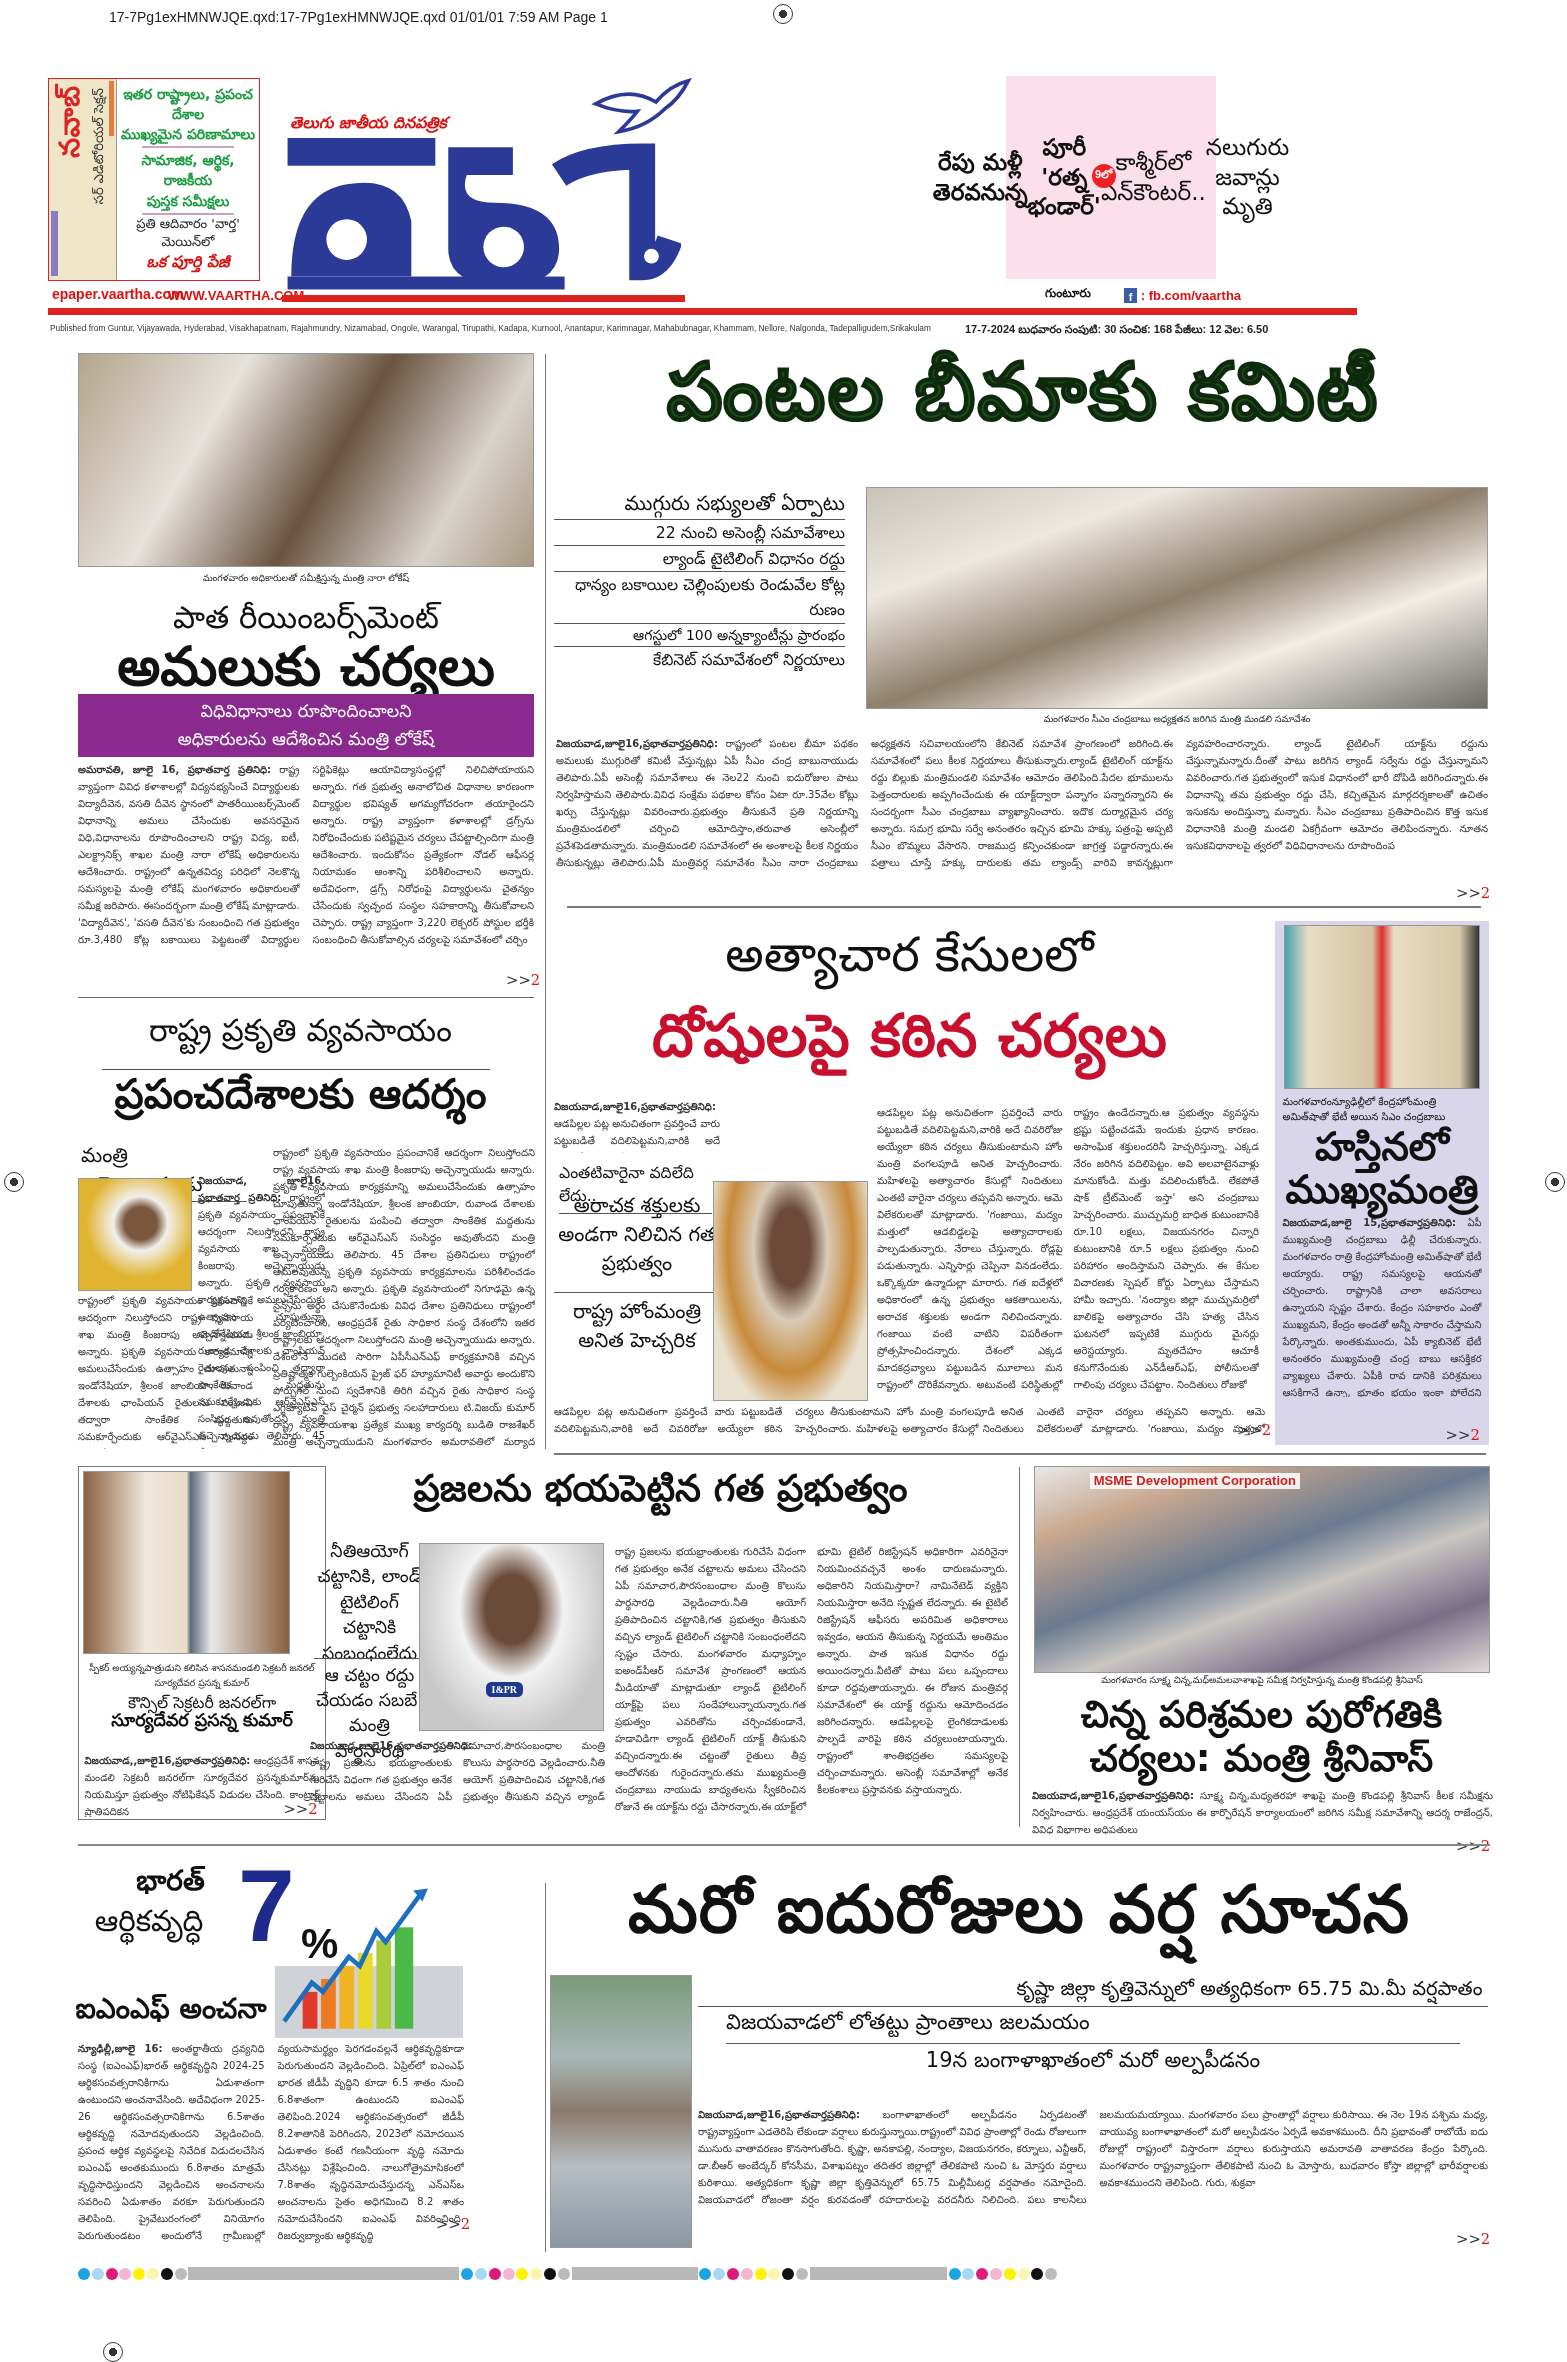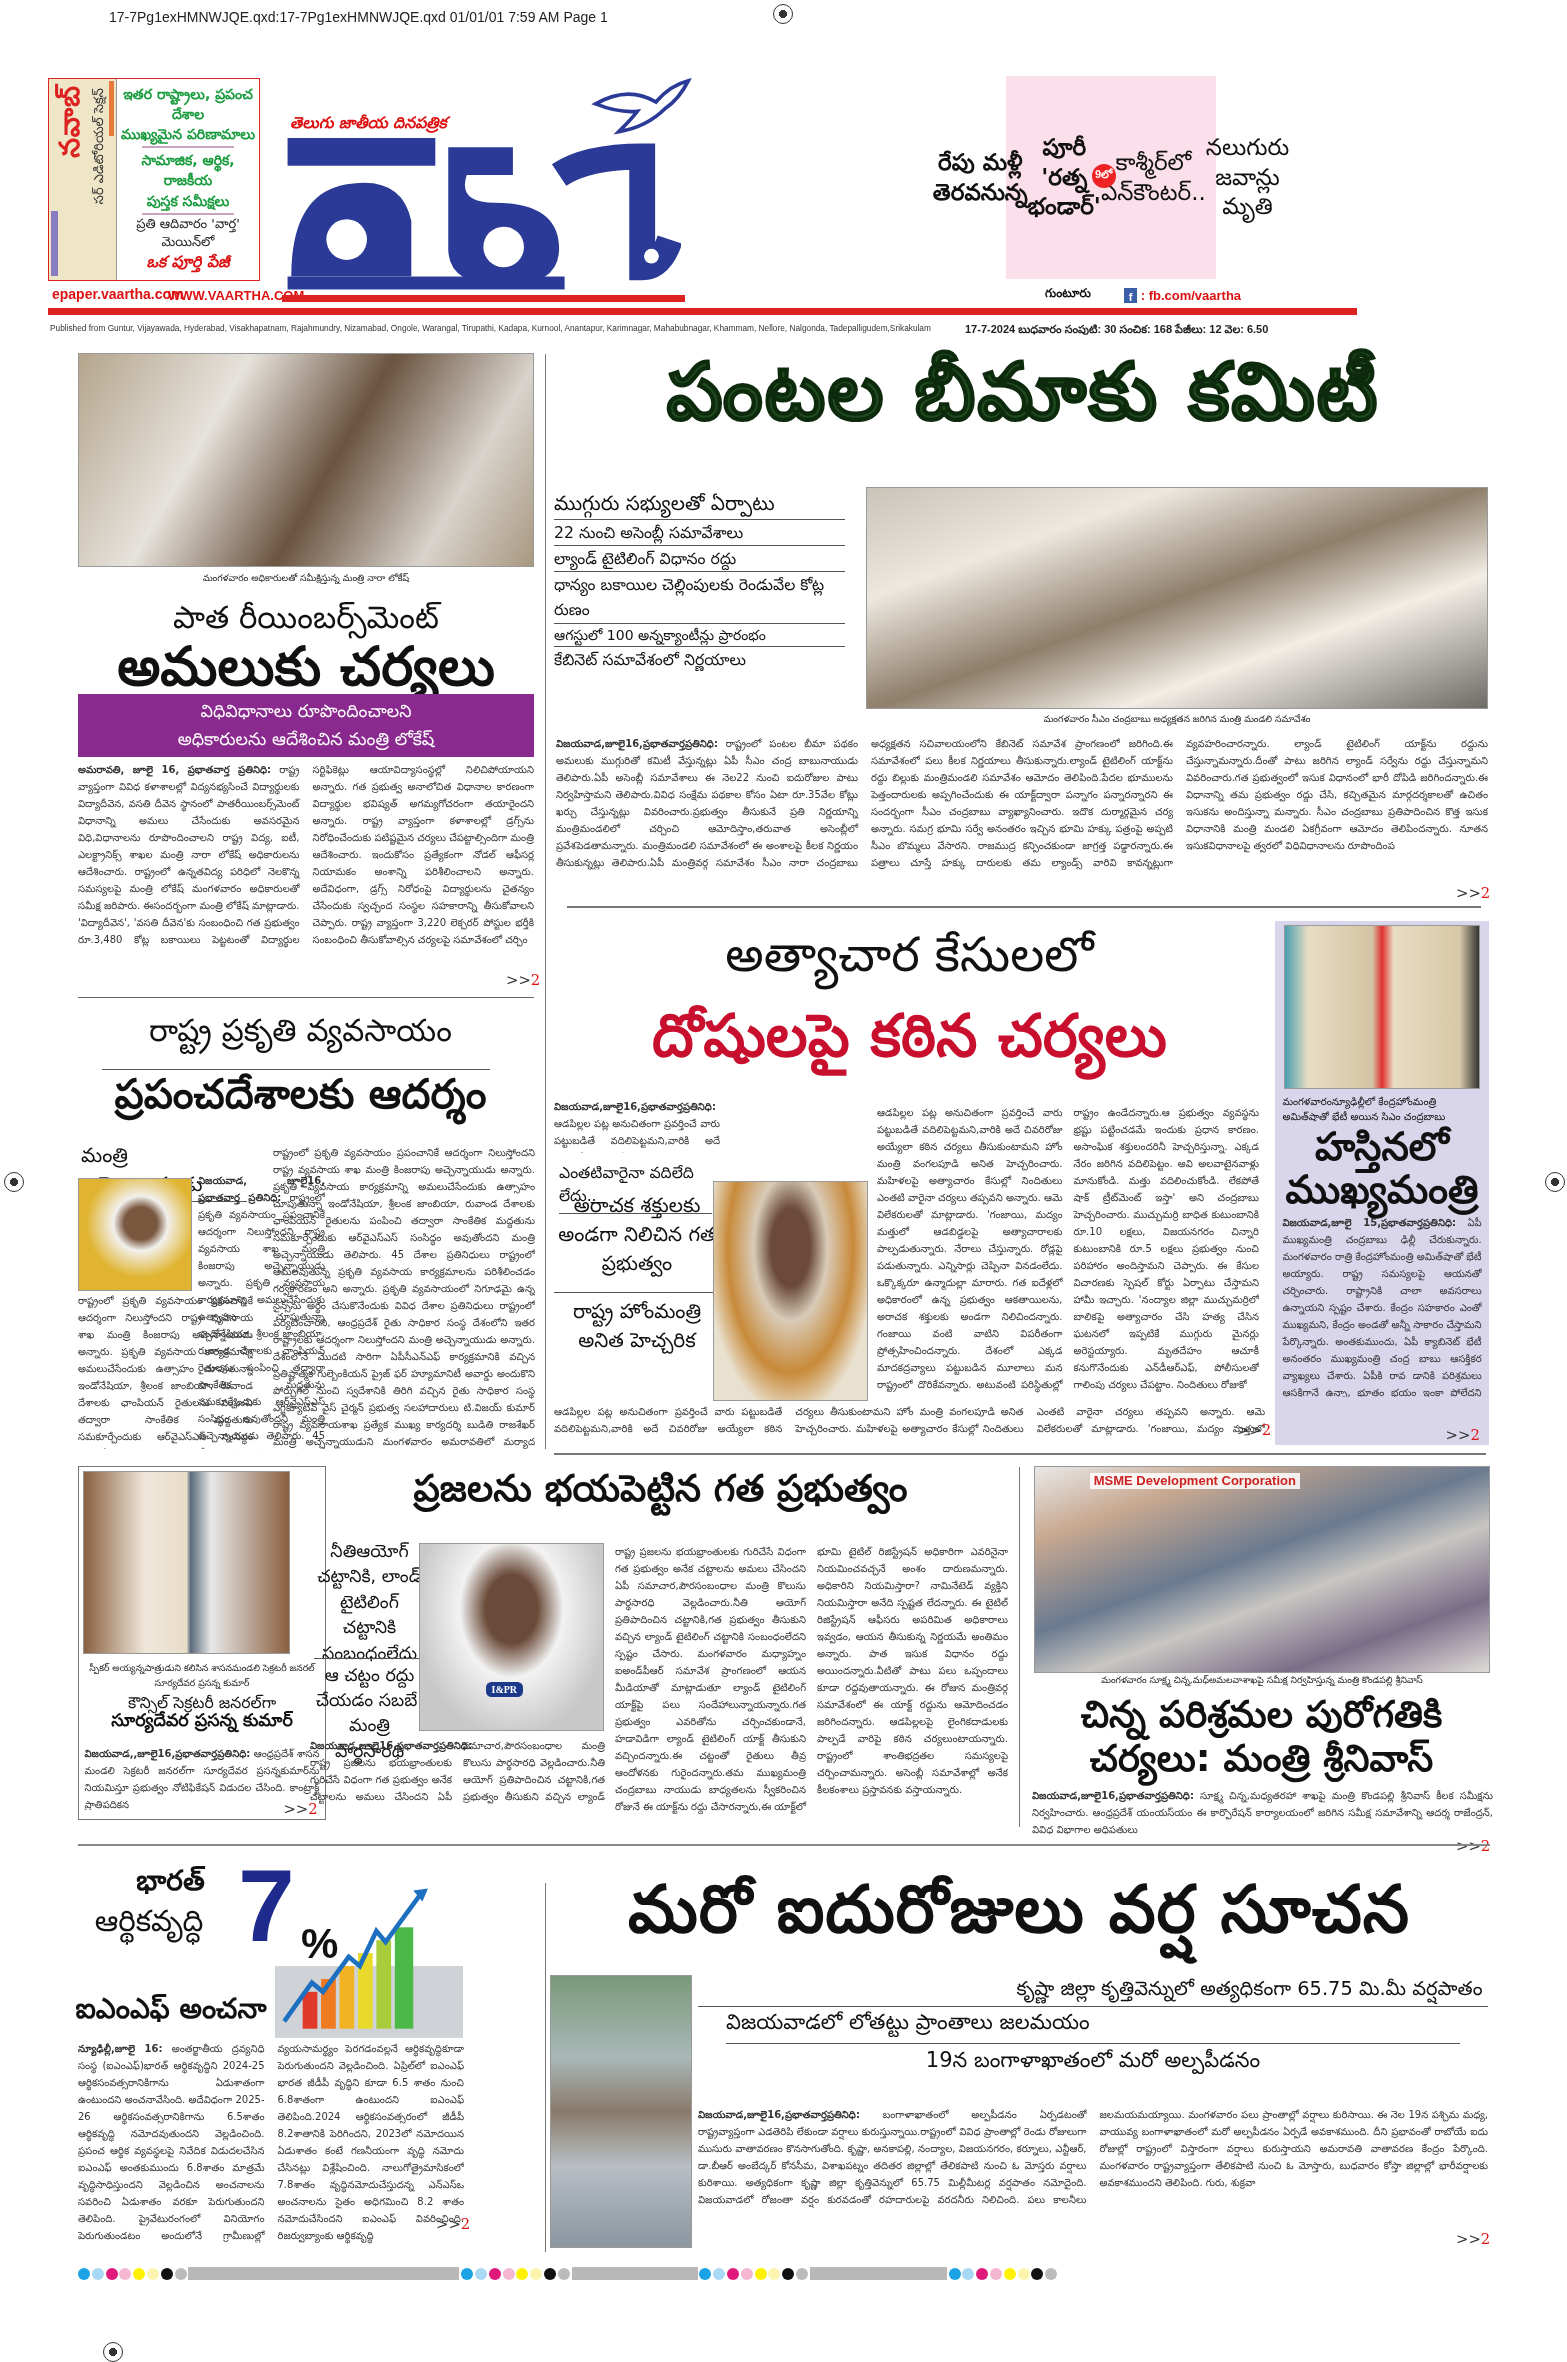--- a/index.html
+++ b/index.html
@@ -38,21 +38,21 @@
 .photo{background:linear-gradient(135deg,#c9b8a0,#8a7055 40%,#d8d0c8 70%,#7e6a5a);border:0.9px solid #999}
 .cap{font-size:9.2px;text-align:center;color:#222}
 .h-big{font-weight:bold;text-align:center;line-height:1.1}
 .body{font-size:10px;line-height:1.7;color:#333;text-align:justify}
 .col2{column-count:2;column-gap:13px}
 .col3{column-count:3;column-gap:13px}
 .more{color:#d11;font-family:"DejaVu Serif",serif;font-size:14.8px;float:right}
 .more span{color:#333}
 .vline{background:#777;width:0.9px}
 .hline{background:#555;height:1.8px}
-.subhl{font-size:15.7px;text-align:left;line-height:1.6;border-bottom:0.9px solid #555}
+.subhl{font-size:15.7px;text-align:right;line-height:1.6;border-bottom:0.9px solid #555}
 .dots{display:flex;align-items:center;gap:1.8px}
 .dot{width:12px;height:12px;border-radius:50%}
 .graybar{height:13px;background:#b8b8b8}
 </style>
 </head>
 <body>
 
 <div class="abs slug">17-7Pg1exHMNWJQE.qxd:17-7Pg1exHMNWJQE.qxd  01/01/01  7:59 AM  Page 1</div>
 <div class="abs regmark" style="left:773px;top:3.7px"></div>
 <div class="abs regmark" style="left:3.7px;top:1172px"></div>
@@ -203,21 +203,21 @@
   <div class="body" style="padding:1.8px 7.4px;height:185px;overflow:hidden"><b>విజయవాడ,జూలై 15,ప్రభాతవార్తప్రతినిధి:</b> <span>ఏపీ ముఖ్యమంత్రి చంద్రబాబు ఢిల్లీ చేరుకున్నారు. మంగళవారం రాత్రి కేంద్రహోంమంత్రి అమిత్‌షాతో భేటీ అయ్యారు. రాష్ట్ర సమస్యలపై ఆయనతో చర్చించారు. రాష్ట్రానికి చాలా అవసరాలు ఉన్నాయని స్పష్టం చేశారు. కేంద్రం సహకారం ఎంతో ముఖ్యమని, కేంద్రం అండతో అన్నీ సాకారం చేస్తామని పేర్కొన్నారు. అంతకుముందు, ఏపీ క్యాబినెట్ భేటీ అనంతరం ముఖ్యమంత్రి చంద్ర బాబు ఆసక్తికర వ్యాఖ్యలు చేశారు. ఏపీకి రావ డానికి పరిశ్రమలు ఆసక్తిగానే ఉన్నా, భూతం భయం ఇంకా పోలేదని అన్నారు. కూటమి</span></div>
   <div class="more" style="position:absolute;right:9.2px;bottom:1.8px"><span>&gt;&gt;</span><b style="font-weight:normal">2</b></div>
 </div>
 
 <div class="abs hline" style="left:554px;top:1453px;width:932px;height:1.8px;background:#777"></div>
 
 <div class="abs" style="left:78px;top:1466px;width:248px;height:354px;border:0.9px solid #777">
   <div class="photo" style="margin:3.7px;width:207px;height:183px;background:linear-gradient(90deg,#8a6040,#f0e8dc 30%,#e8dcc8 50%,#5a6a7a 52%,#e8e8e8 62%,#8a6040)"></div>
   <div class="cap" style="padding:3.7px 5.5px;line-height:1.6">స్పీకర్ అయ్యన్నపాత్రుడుని కలిసిన శాసనమండలి సెక్రటరీ జనరల్ సూర్యదేవర ప్రసన్న కుమార్</div>
   <div class="h-big" style="font-size:15.7px;font-weight:normal">కౌన్సిల్ సెక్రటరీ జనరల్‌గా</div>
-  <div class="h-big" style="font-size:17.5px;margin-bottom:14px">సూర్యదేవర ప్రసన్న కుమార్</div>
+  <div class="h-big" style="font-size:17.5px;margin-bottom:21px">సూర్యదేవర ప్రసన్న కుమార్</div>
   <div class="body" style="padding:0 5.5px;height:65px;overflow:hidden"><b>విజయవాడ,,జూలై16,ప్రభాతవార్తప్రతినిధి:</b> <span>ఆంధ్రప్రదేశ్ శాసన మండలి సెక్రటరీ జనరల్‌గా సూర్యదేవర ప్రసన్నకుమార్‌ను నియమిస్తూ ప్రభుత్వం నోటిఫికేషన్ విడుదల చేసింది. కాంట్రాక్ట్ ప్రాతిపదికన</span></div>
   <div class="more" style="position:absolute;right:7.4px;bottom:1.8px"><span>&gt;&gt;</span><b style="font-weight:normal">2</b></div>
 </div>
 
 <div class="abs h-big" style="left:310px;top:1469px;width:701px;font-size:37px">ప్రజలను భయపెట్టిన గత ప్రభుత్వం</div>
 <div class="abs h-big" style="left:314px;top:1539px;width:111px;font-size:17.5px;font-weight:normal;line-height:1.45">నీతిఆయోగ్ చట్టానికి, లాండ్ టైటిలింగ్ చట్టానికి సంబంధంలేదు</div>
 <div class="abs h-big" style="left:314px;top:1658px;width:111px;font-size:17.5px;font-weight:normal;line-height:1.45;border-top:0.9px solid #555;padding-top:3.7px">ఆ చట్టం రద్దు చేయడం సబబే: మంత్రి పార్థసారథి</div>
 <div class="abs photo" style="left:419px;top:1543px;width:185px;height:188px;background:radial-gradient(ellipse at 50% 35%,#6a4a38 20%,#f2f2f2 40%,#c8c8c8 75%)">
   <span style="position:absolute;left:66px;top:138px;background:#1d3a8a;color:#fff;font:bold 10px 'Liberation Serif',serif;padding:1.8px 5.5px;border-radius:5.5px">I&amp;PR</span>
 </div>

